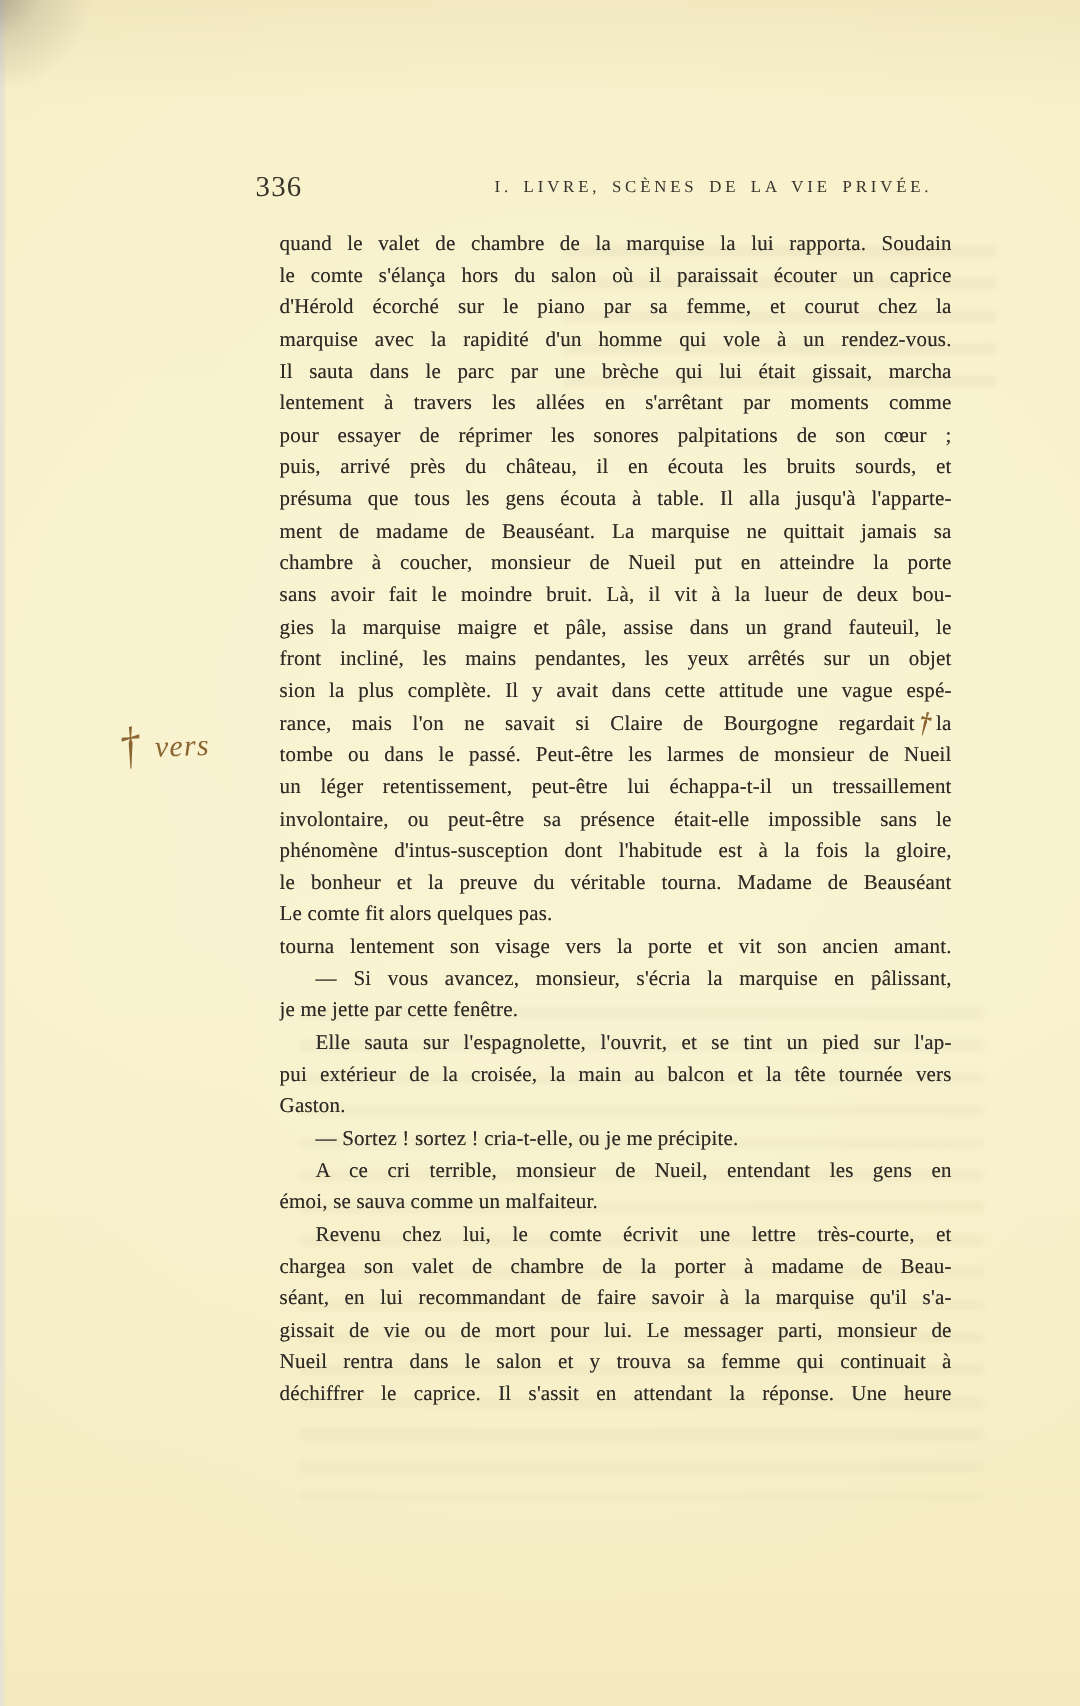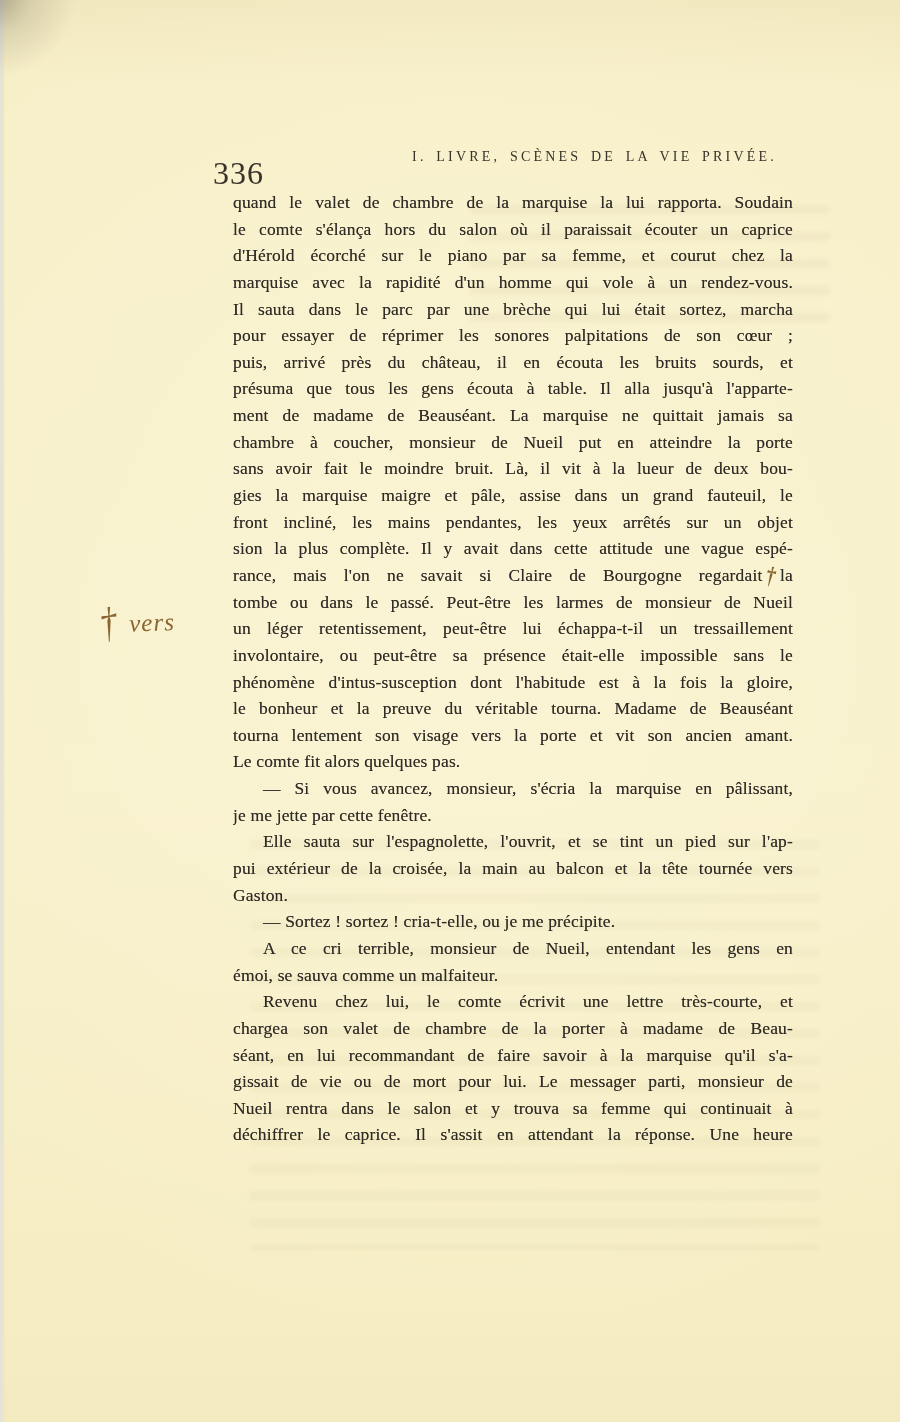--- a/index.html
+++ b/index.html
@@ -38,22 +38,22 @@
   }
   .showthrough.a { left: 470px; top: 205px; width: 360px; height: 130px; }
   .showthrough.b { left: 250px; top: 840px; width: 570px; height: 410px; opacity: 0.9; }
 
   
   .running-header {
     position: absolute; left: 211px; top: 143px; width: 582px; height: 30px;
     color: #38332b;
   }
   .page-number {
-    position: absolute; left: 2px; top: 12px;
-    font-size: 32px; letter-spacing: 1px;
+    position: absolute; left: 2px; top: 0;
+    font-size: 24px; letter-spacing: 1px;
   }
   .header-title {
     position: absolute; left: 0; right: 0; top: 6px;
     text-align: right; transform: translateX(-16px);
     font-size: 14px; font-weight: normal; letter-spacing: 3.2px;
     word-spacing: 3px; white-space: nowrap;
   }
 
   
   .text-block {
@@ -108,38 +108,39 @@
   <div class="running-header">
     <span class="page-number">336</span>
     <span class="header-title">I. LIVRE, SCÈNES DE LA VIE PRIVÉE.</span>
   </div>
 
   <div class="text-block" id="text-lines">
       <div class="line justify">quand le valet de chambre de la marquise la lui rapporta. Soudain</div>
       <div class="line justify">le comte s'élança hors du salon où il paraissait écouter un caprice</div>
       <div class="line justify">d'Hérold écorché sur le piano par sa femme, et courut chez la</div>
       <div class="line justify">marquise avec la rapidité d'un homme qui vole à un rendez-vous.</div>
-      <div class="line justify">Il sauta dans le parc par une brèche qui lui était sortez, marcha</div>
+      <div class="line justify">Il sauta dans le parc par une brèche qui lui était gissait, marcha</div>
+      <div class="line justify">lentement à travers les allées en s'arrêtant par moments comme</div>
       <div class="line justify">pour essayer de réprimer les sonores palpitations de son cœur ;</div>
       <div class="line justify">puis, arrivé près du château, il en écouta les bruits sourds, et</div>
       <div class="line justify">présuma que tous les gens écouta à table. Il alla jusqu'à l'apparte-</div>
       <div class="line justify">ment de madame de Beauséant. La marquise ne quittait jamais sa</div>
       <div class="line justify">chambre à coucher, monsieur de Nueil put en atteindre la porte</div>
       <div class="line justify">sans avoir fait le moindre bruit. Là, il vit à la lueur de deux bou-</div>
       <div class="line justify">gies la marquise maigre et pâle, assise dans un grand fauteuil, le</div>
       <div class="line justify">front incliné, les mains pendantes, les yeux arrêtés sur un objet</div>
       <div class="line justify">sion la plus complète. Il y avait dans cette attitude une vague espé-</div>
       <div class="line justify"><span>rance, mais l'on ne savait si Claire de Bourgogne regardait</span><span class="inline-mark">†</span><span>la</span></div>
       <div class="line justify">tombe ou dans le passé. Peut-être les larmes de monsieur de Nueil</div>
       <div class="line justify">un léger retentissement, peut-être lui échappa-t-il un tressaillement</div>
       <div class="line justify">involontaire, ou peut-être sa présence était-elle impossible sans le</div>
       <div class="line justify">phénomène d'intus-susception dont l'habitude est à la fois la gloire,</div>
       <div class="line justify">le bonheur et la preuve du véritable tourna. Madame de Beauséant</div>
+      <div class="line short">Le comte fit alors quelques pas.</div>
       <div class="line justify">tourna lentement son visage vers la porte et vit son ancien amant.</div>
-      <div class="line short">Le comte fit alors quelques pas.</div>
       <div class="line justify indent">— Si vous avancez, monsieur, s'écria la marquise en pâlissant,</div>
       <div class="line short">je me jette par cette fenêtre.</div>
       <div class="line justify indent">Elle sauta sur l'espagnolette, l'ouvrit, et se tint un pied sur l'ap-</div>
       <div class="line justify">pui extérieur de la croisée, la main au balcon et la tête tournée vers</div>
       <div class="line short">Gaston.</div>
       <div class="line short indent">— Sortez ! sortez ! cria-t-elle, ou je me précipite.</div>
       <div class="line justify indent">A ce cri terrible, monsieur de Nueil, entendant les gens en</div>
       <div class="line short">émoi, se sauva comme un malfaiteur.</div>
       <div class="line justify indent">Revenu chez lui, le comte écrivit une lettre très-courte, et</div>
       <div class="line justify">chargea son valet de chambre de la porter à madame de Beau-</div>

